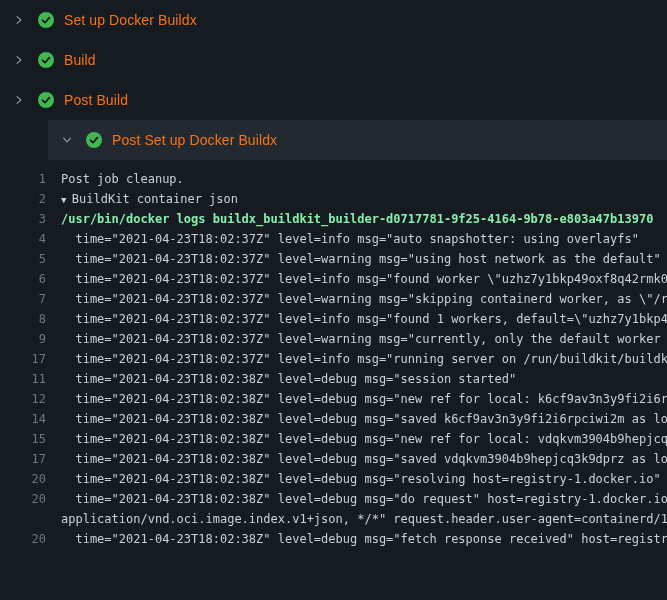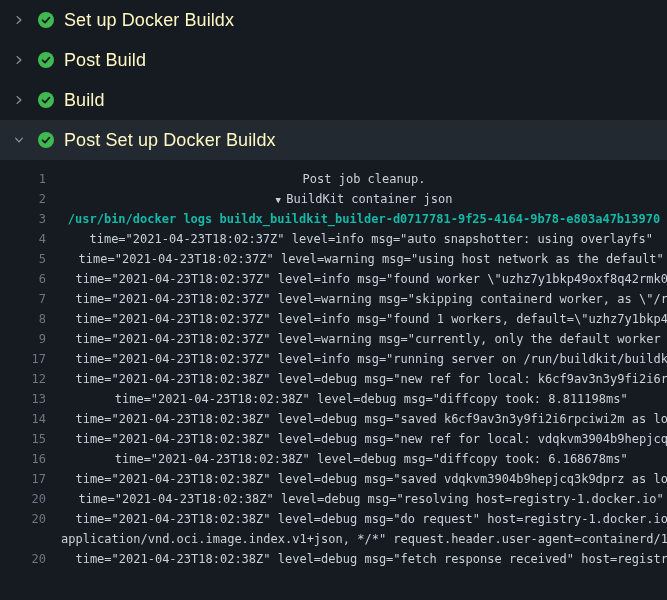--- a/index.html
+++ b/index.html
@@ -14,38 +14,38 @@
   
   .steps { width: 100%; }
   .step-row {
     display: flex;
     align-items: center;
     height: 40px;
     padding-left: 12px;
     box-sizing: border-box;
     cursor: pointer;
   }
-  .step-row.expanded { background: #232930; }
+  .step-row.expanded { background: #232930; margin-left: 48px; }
   .chevron {
     width: 14px; height: 14px;
     display: flex; align-items: center; justify-content: center;
     margin-right: 12px;
     flex: 0 0 14px;
   }
   .chevron svg { display: block; }
   .chevron.down svg { transform: rotate(90deg); }
   .check {
     width: 16px; height: 16px;
     margin-right: 10px;
     flex: 0 0 16px;
     display: flex; align-items: center; justify-content: center;
   }
   .step-label {
-    color: #fef9c3;
-    font-size: 18px;
+    color: #f97316;
+    font-size: 14px;
     letter-spacing: 0.1px;
   }
 
   
   .log {
     font-family: "DejaVu Sans Mono", "Liberation Mono", monospace;
     font-size: 12px;
     line-height: 20px;
     color: #c9d1d9;
     padding-top: 9px;
@@ -61,24 +61,23 @@
     width: 46px;
     text-align: right;
     color: #6e7681;
     cursor: pointer;
   }
   .log-text {
     padding-left: 15px;
     white-space: pre;
     overflow: hidden;
     flex: 1 1 auto;
-    text-align: center;
   }
   .log-row.command .log-text {
-    color: #14b8a6;
+    color: #86efac;
     font-weight: 600;
   }
   .group-marker {
     font-size: 9px;
     color: #c9d1d9;
     cursor: pointer;
   }
 </style>
 </head>
 <body>
@@ -104,36 +103,36 @@
       <svg width="12" height="12" viewBox="0 0 16 16">
         <path d="M5.5 3.5 L10.5 8 L5.5 12.5" fill="none" stroke="#8b949e" stroke-width="1.7" stroke-linecap="round" stroke-linejoin="round"></path>
       </svg>
     </span>
     <span class="check">
       <svg width="16" height="16" viewBox="0 0 16 16">
         <circle cx="8" cy="8" r="8" fill="#3fb950"></circle>
         <path d="M4.6 8.3 L7 10.6 L11.4 5.7" fill="none" stroke="#161b22" stroke-width="1.8" stroke-linecap="round" stroke-linejoin="round"></path>
       </svg>
     </span>
-    <span class="step-label">Post Build</span>
+    <span class="step-label">Build</span>
   </div>
 
   <div class="step-row">
     <span class="chevron">
       <svg width="12" height="12" viewBox="0 0 16 16">
         <path d="M5.5 3.5 L10.5 8 L5.5 12.5" fill="none" stroke="#8b949e" stroke-width="1.7" stroke-linecap="round" stroke-linejoin="round"></path>
       </svg>
     </span>
     <span class="check">
       <svg width="16" height="16" viewBox="0 0 16 16">
         <circle cx="8" cy="8" r="8" fill="#3fb950"></circle>
         <path d="M4.6 8.3 L7 10.6 L11.4 5.7" fill="none" stroke="#161b22" stroke-width="1.8" stroke-linecap="round" stroke-linejoin="round"></path>
       </svg>
     </span>
-    <span class="step-label">Build</span>
+    <span class="step-label">Post Build</span>
   </div>
 
   <div class="step-row expanded">
     <span class="chevron down">
       <svg width="12" height="12" viewBox="0 0 16 16">
         <path d="M5.5 3.5 L10.5 8 L5.5 12.5" fill="none" stroke="#8b949e" stroke-width="1.7" stroke-linecap="round" stroke-linejoin="round"></path>
       </svg>
     </span>
     <span class="check">
       <svg width="16" height="16" viewBox="0 0 16 16">
@@ -189,45 +188,41 @@
   <div class="log-row plain">
     <span class="log-num">9</span>
     <span class="log-text">  time="2021-04-23T18:02:37Z" level=warning msg="currently, only the default worker can be used."</span>
   </div>
 
   <div class="log-row plain">
     <span class="log-num">17</span>
     <span class="log-text">  time="2021-04-23T18:02:37Z" level=info msg="running server on /run/buildkit/buildkitd.sock"</span>
   </div>
 
+  <div class="log-row plain">
+    <span class="log-num">11</span>
+    <span class="log-text">  time="2021-04-23T18:02:38Z" level=debug msg="session started"</span>
+  </div>
 
   <div class="log-row plain">
     <span class="log-num">12</span>
     <span class="log-text">  time="2021-04-23T18:02:38Z" level=debug msg="new ref for local: k6cf9av3n3y9fi2i6rpciwi2m"</span>
   </div>
 
-  <div class="log-row plain">
-    <span class="log-num">13</span>
-    <span class="log-text">  time="2021-04-23T18:02:38Z" level=debug msg="diffcopy took: 8.811198ms"</span>
-  </div>
 
   <div class="log-row plain">
     <span class="log-num">14</span>
     <span class="log-text">  time="2021-04-23T18:02:38Z" level=debug msg="saved k6cf9av3n3y9fi2i6rpciwi2m as local.sharedKey:context"</span>
   </div>
 
   <div class="log-row plain">
     <span class="log-num">15</span>
     <span class="log-text">  time="2021-04-23T18:02:38Z" level=debug msg="new ref for local: vdqkvm3904b9hepjcq3k9dprz"</span>
   </div>
 
-  <div class="log-row plain">
-    <span class="log-num">16</span>
-    <span class="log-text">  time="2021-04-23T18:02:38Z" level=debug msg="diffcopy took: 6.168678ms"</span>
-  </div>
 
   <div class="log-row plain">
     <span class="log-num">17</span>
     <span class="log-text">  time="2021-04-23T18:02:38Z" level=debug msg="saved vdqkvm3904b9hepjcq3k9dprz as local.sharedKey:dockerfile"</span>
   </div>
 
   <div class="log-row plain">
     <span class="log-num">20</span>
     <span class="log-text">  time="2021-04-23T18:02:38Z" level=debug msg="resolving host=registry-1.docker.io"</span>
   </div>

